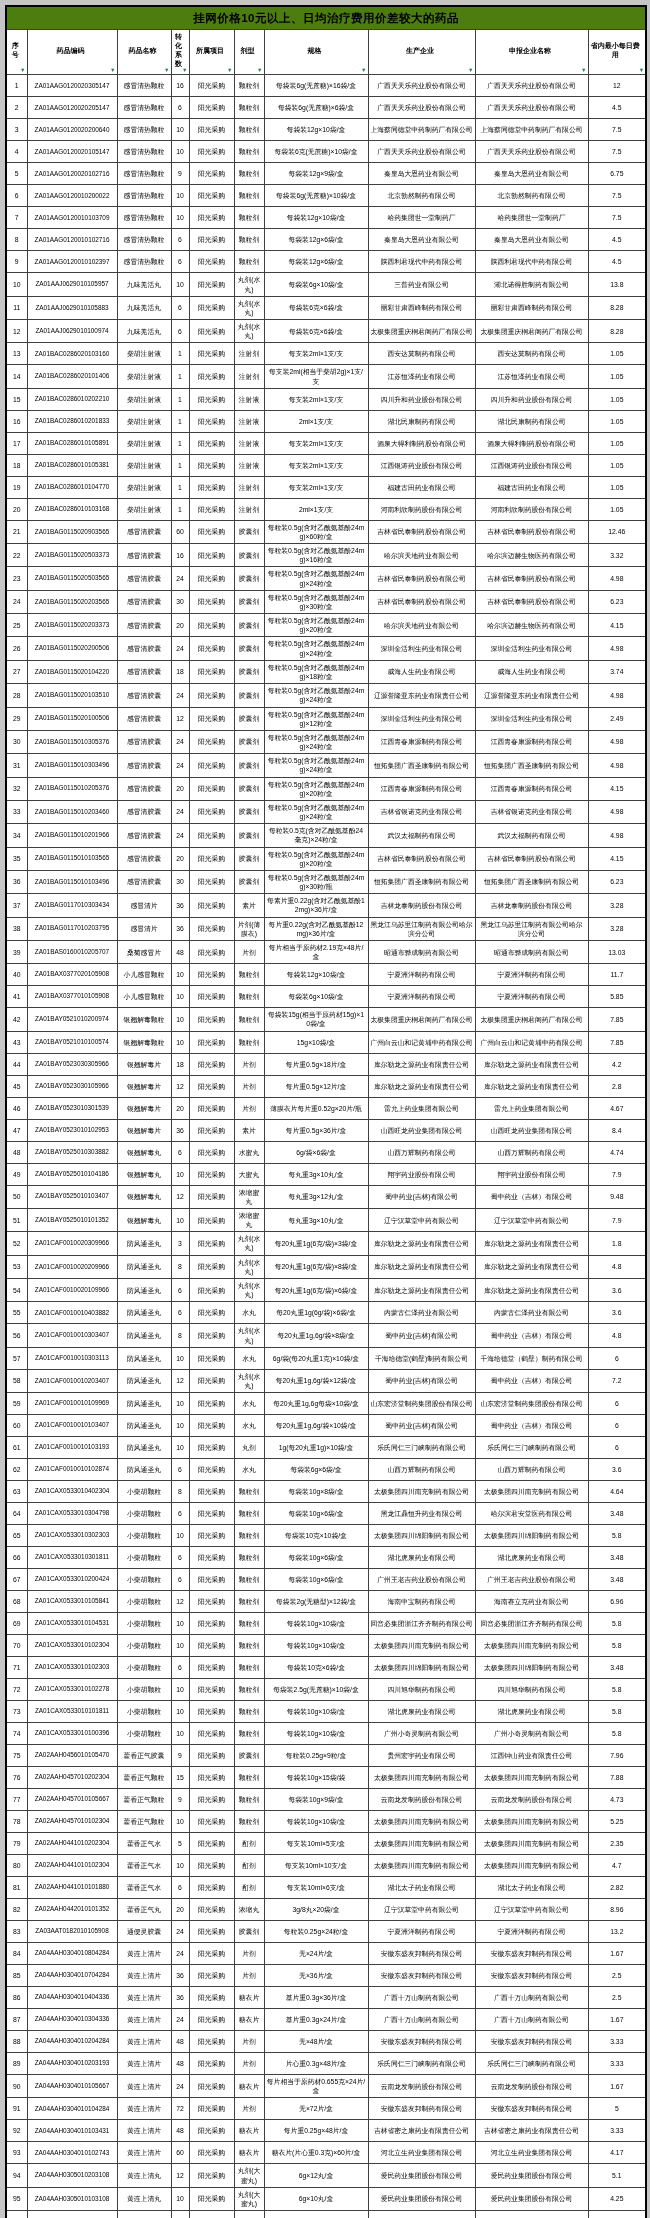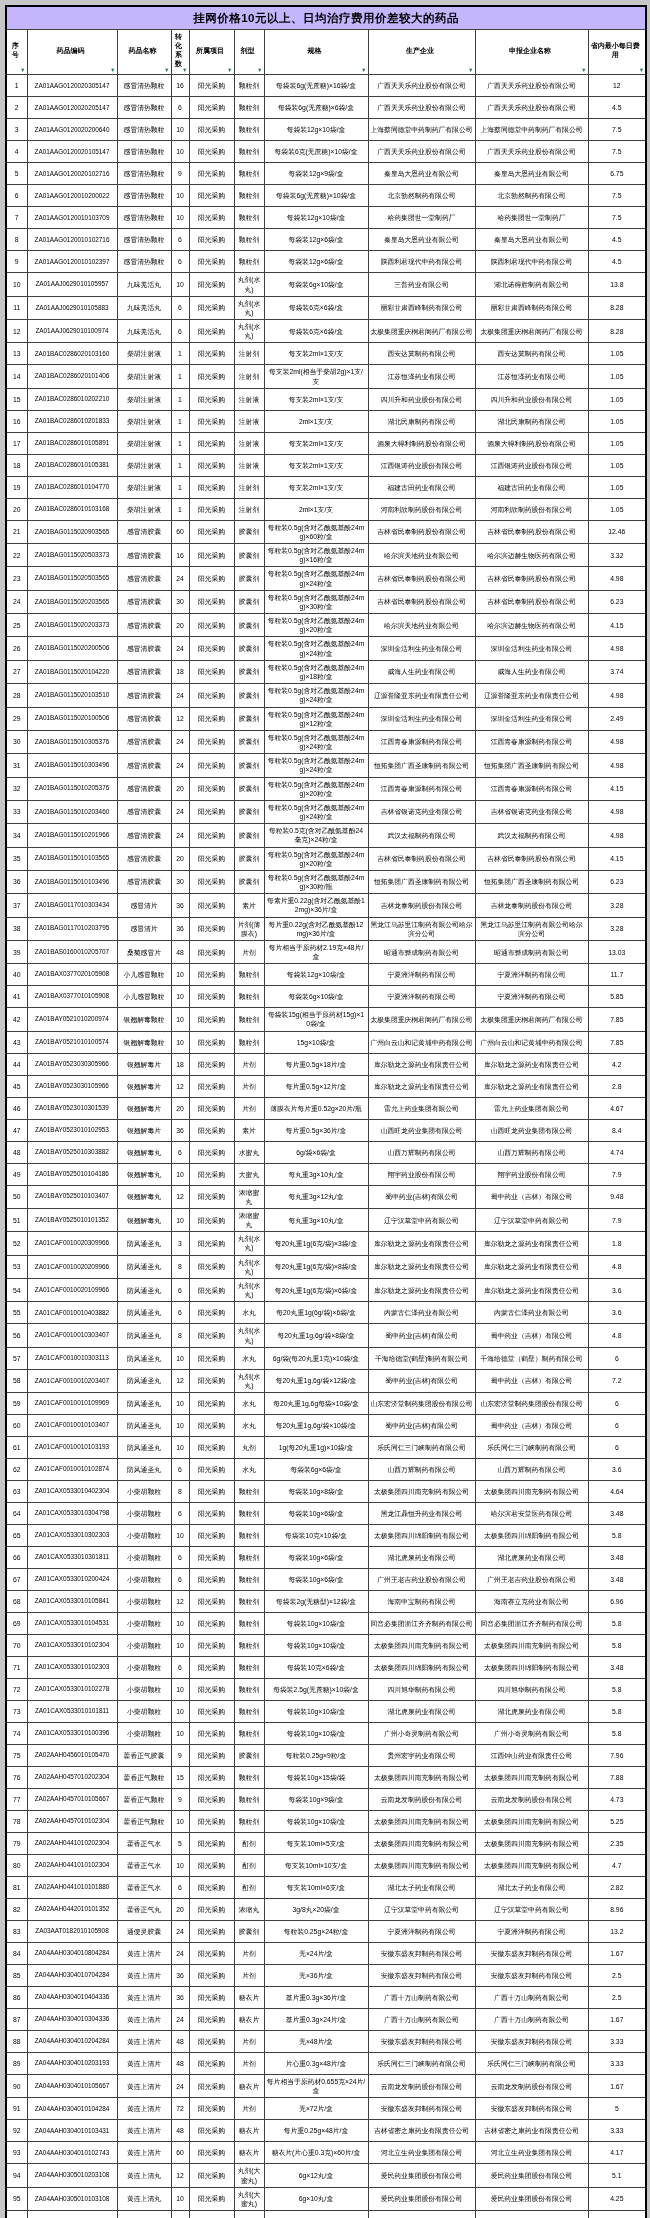--- a/index.html
+++ b/index.html
@@ -23,21 +23,21 @@
     border:1px solid #3f3f3f;
     vertical-align:middle;
     text-align:center;
     overflow:hidden;
   }
   table{border:2px solid #000;}
   .title-cell{
     font-size:11.5px;
     font-weight:bold;
     height:20px;
-    background:#c4b5fd;
+    background:#4d7c0f;
     letter-spacing:0.5px;
   }
   th.col-h{
     position:relative;
     height:34px;
     font-size:7px;
     font-weight:bold;
     padding:2px 5px 6px 2px;
     line-height:1.3;
     word-break:break-all;

